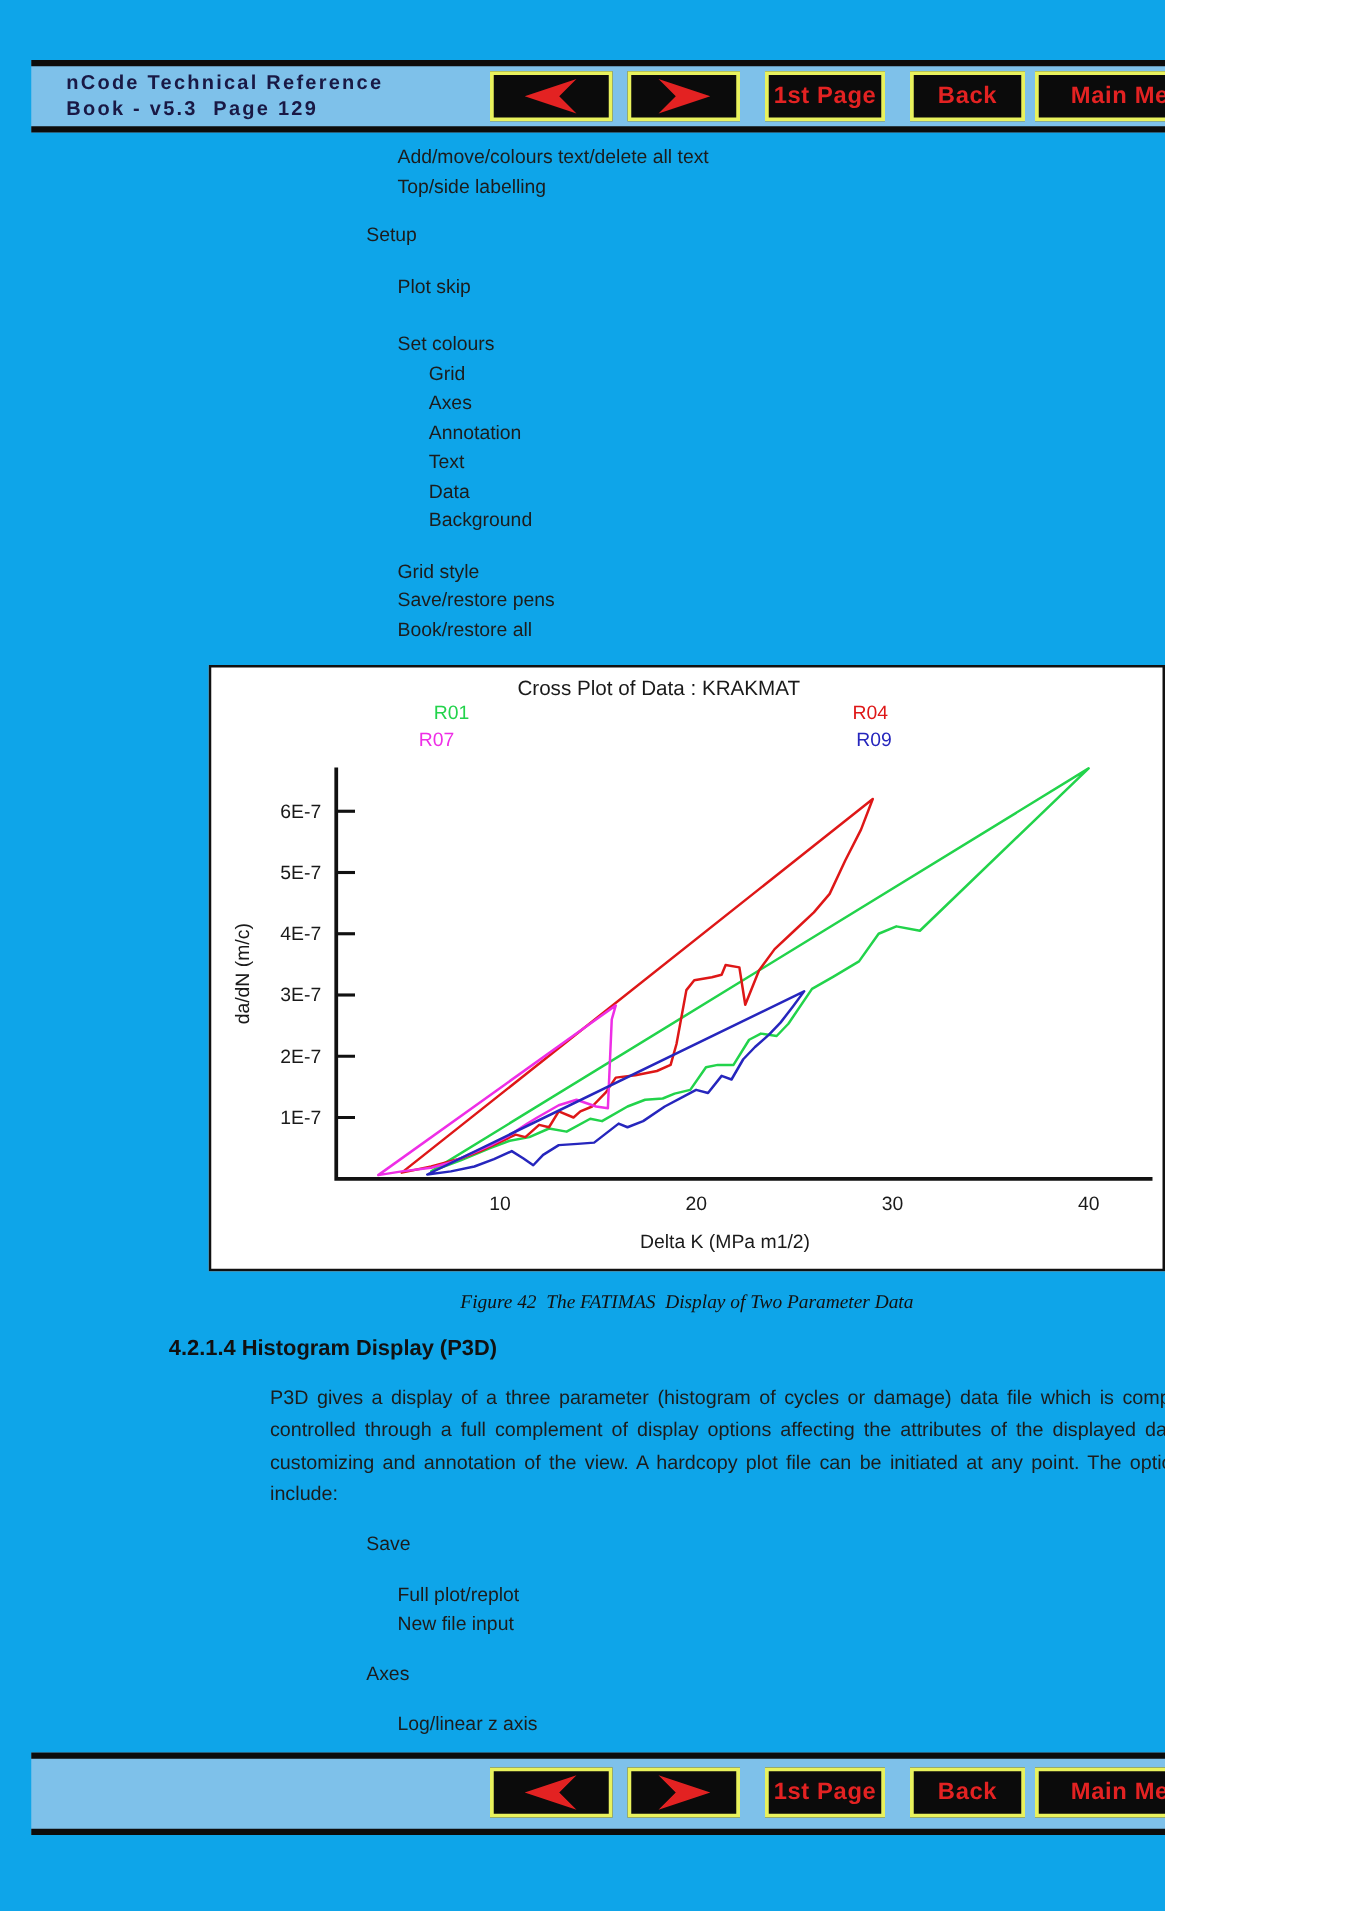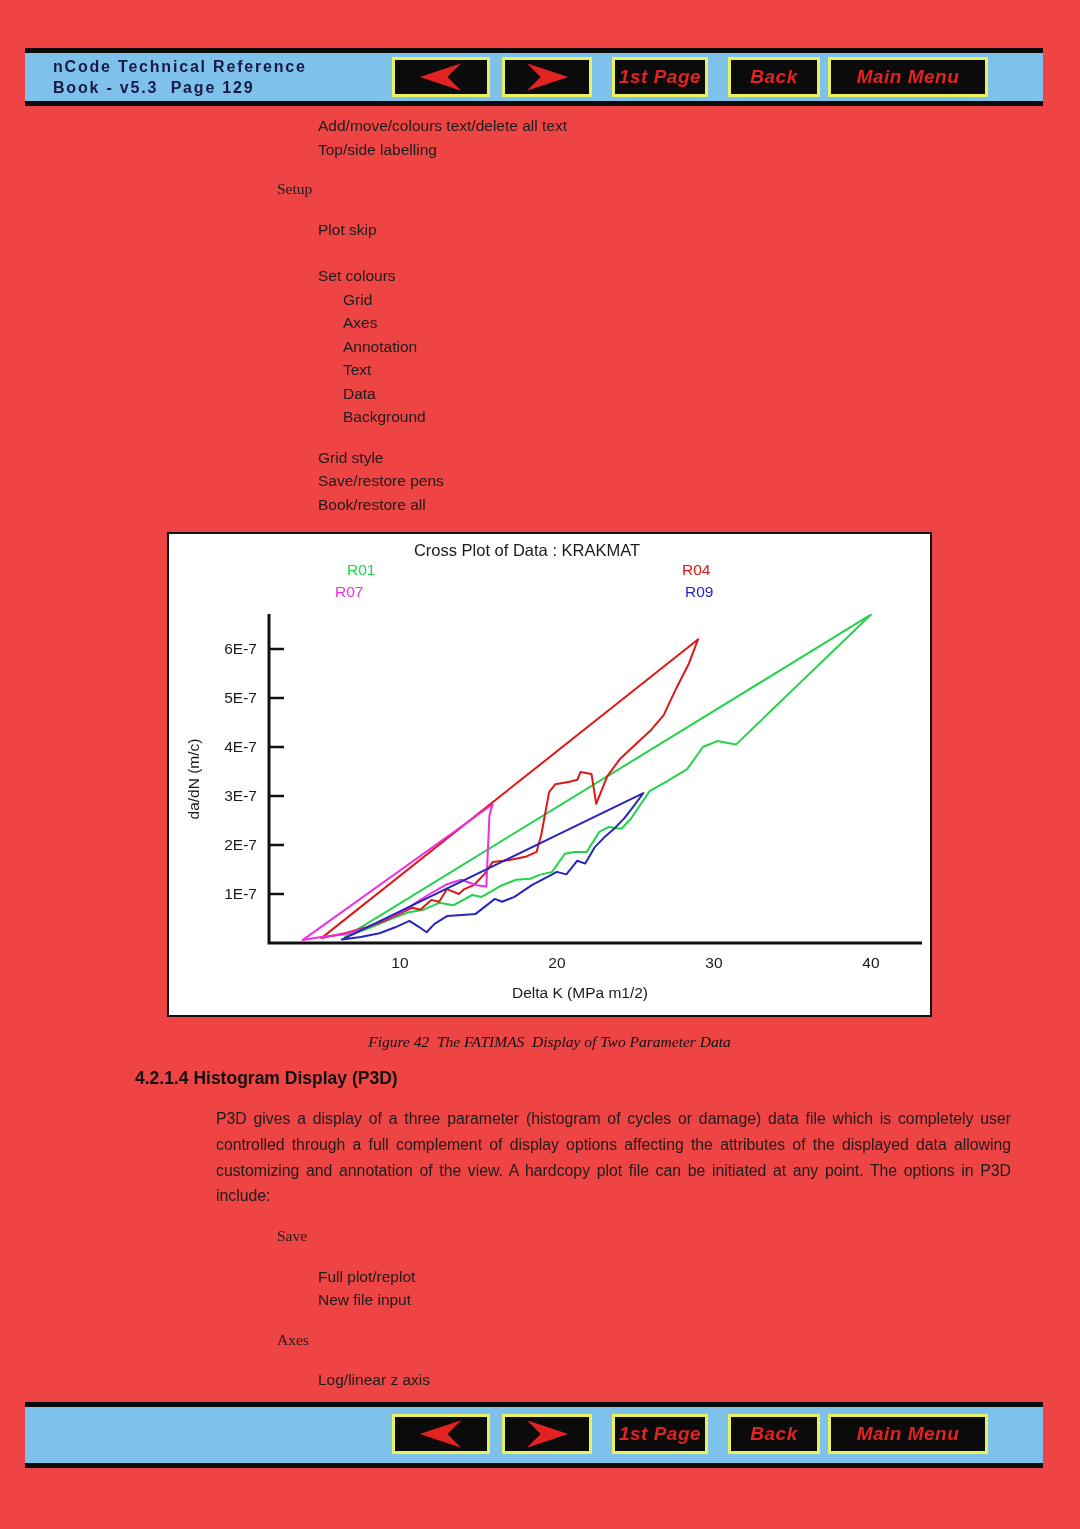--- a/index.html
+++ b/index.html
@@ -1,49 +1,49 @@
 <!DOCTYPE html>
 <html><head>
 <meta charset="utf-8">
 <style>
   html,body{margin:0;padding:0;background:#ffffff;}
-  .page{position:relative;width:1080px;height:1529px;background:#ef4444;overflow:hidden;
+  .page{position:relative;width:932px;height:1529px;background:#0ea5e9;overflow:hidden;
         font-family:"Liberation Sans",sans-serif;color:#1c1c1c;}
 
   
   .bar{position:absolute;left:25px;width:1018px;background:#7ec1ea;
        border-top:5px solid #0c0c0c;border-bottom:5px solid #0c0c0c;box-sizing:content-box;}
   .bar.header{top:48px;height:48px;}
   .bar.footer{top:1402px;height:56px;}
   .bar-title{position:absolute;left:28px;top:3px;font-weight:bold;font-size:16px;
              letter-spacing:1.8px;line-height:21px;color:#191945;white-space:pre;}
   .nav-btn{position:absolute;top:4px;height:40px;background:#0b0b0b;border:3px solid #e9f25d;
            display:flex;align-items:center;justify-content:center;cursor:pointer;box-sizing:border-box;}
-  .nav-btn span{color:#e32222;font-weight:bold;font-size:19px;letter-spacing:0.5px;white-space:nowrap;font-style:italic;}
+  .nav-btn span{color:#e32222;font-weight:bold;font-size:19px;letter-spacing:0.5px;white-space:nowrap;}
   .nav-btn svg{display:block;}
   .b-prev{left:367px;width:98px;}
   .b-next{left:477px;width:90px;}
   .b-first{left:587px;width:96px;}
   .b-back{left:703px;width:92px;}
   .b-main{left:803px;width:160px;text-align:center;}
   .bar.footer .nav-btn{top:7px;}
 
   
   .logo-box{position:absolute;left:41px;top:3px;width:200px;height:50px;background:#ffffff;
             display:flex;align-items:center;}
   .logo-text{font-family:"Liberation Serif",serif;font-style:italic;font-weight:bold;
              font-size:31px;color:#2233bb;margin-left:16px;flex:1;}
   .logo-mark{width:56px;height:50px;flex:0 0 auto;}
 
   
   .menu{position:absolute;left:277px;}
   #menu-top{top:114px;}
   #menu-bottom{top:1224px;}
   .menu-line{font-size:15.5px;line-height:23.5px;color:#1c1c1c;white-space:pre;}
-  .indent-1{margin-left:0;font-family:Liberation Serif, serif;}
+  .indent-1{margin-left:16px;}
   .indent-2{margin-left:41px;}
   .indent-3{margin-left:66px;}
 
   .figure-box{position:absolute;left:167px;top:532px;width:765px;height:485px;
               border:2px solid #111;box-sizing:border-box;background:#fff;}
   .figure-box svg{display:block;}
   .caption{position:absolute;left:167px;top:1033px;width:765px;text-align:center;
            font-family:"Liberation Serif",serif;font-style:italic;font-size:15.5px;
            color:#111;white-space:pre;}
   .sec-heading{position:absolute;left:135px;top:1068px;font-size:17.5px;font-weight:bold;

